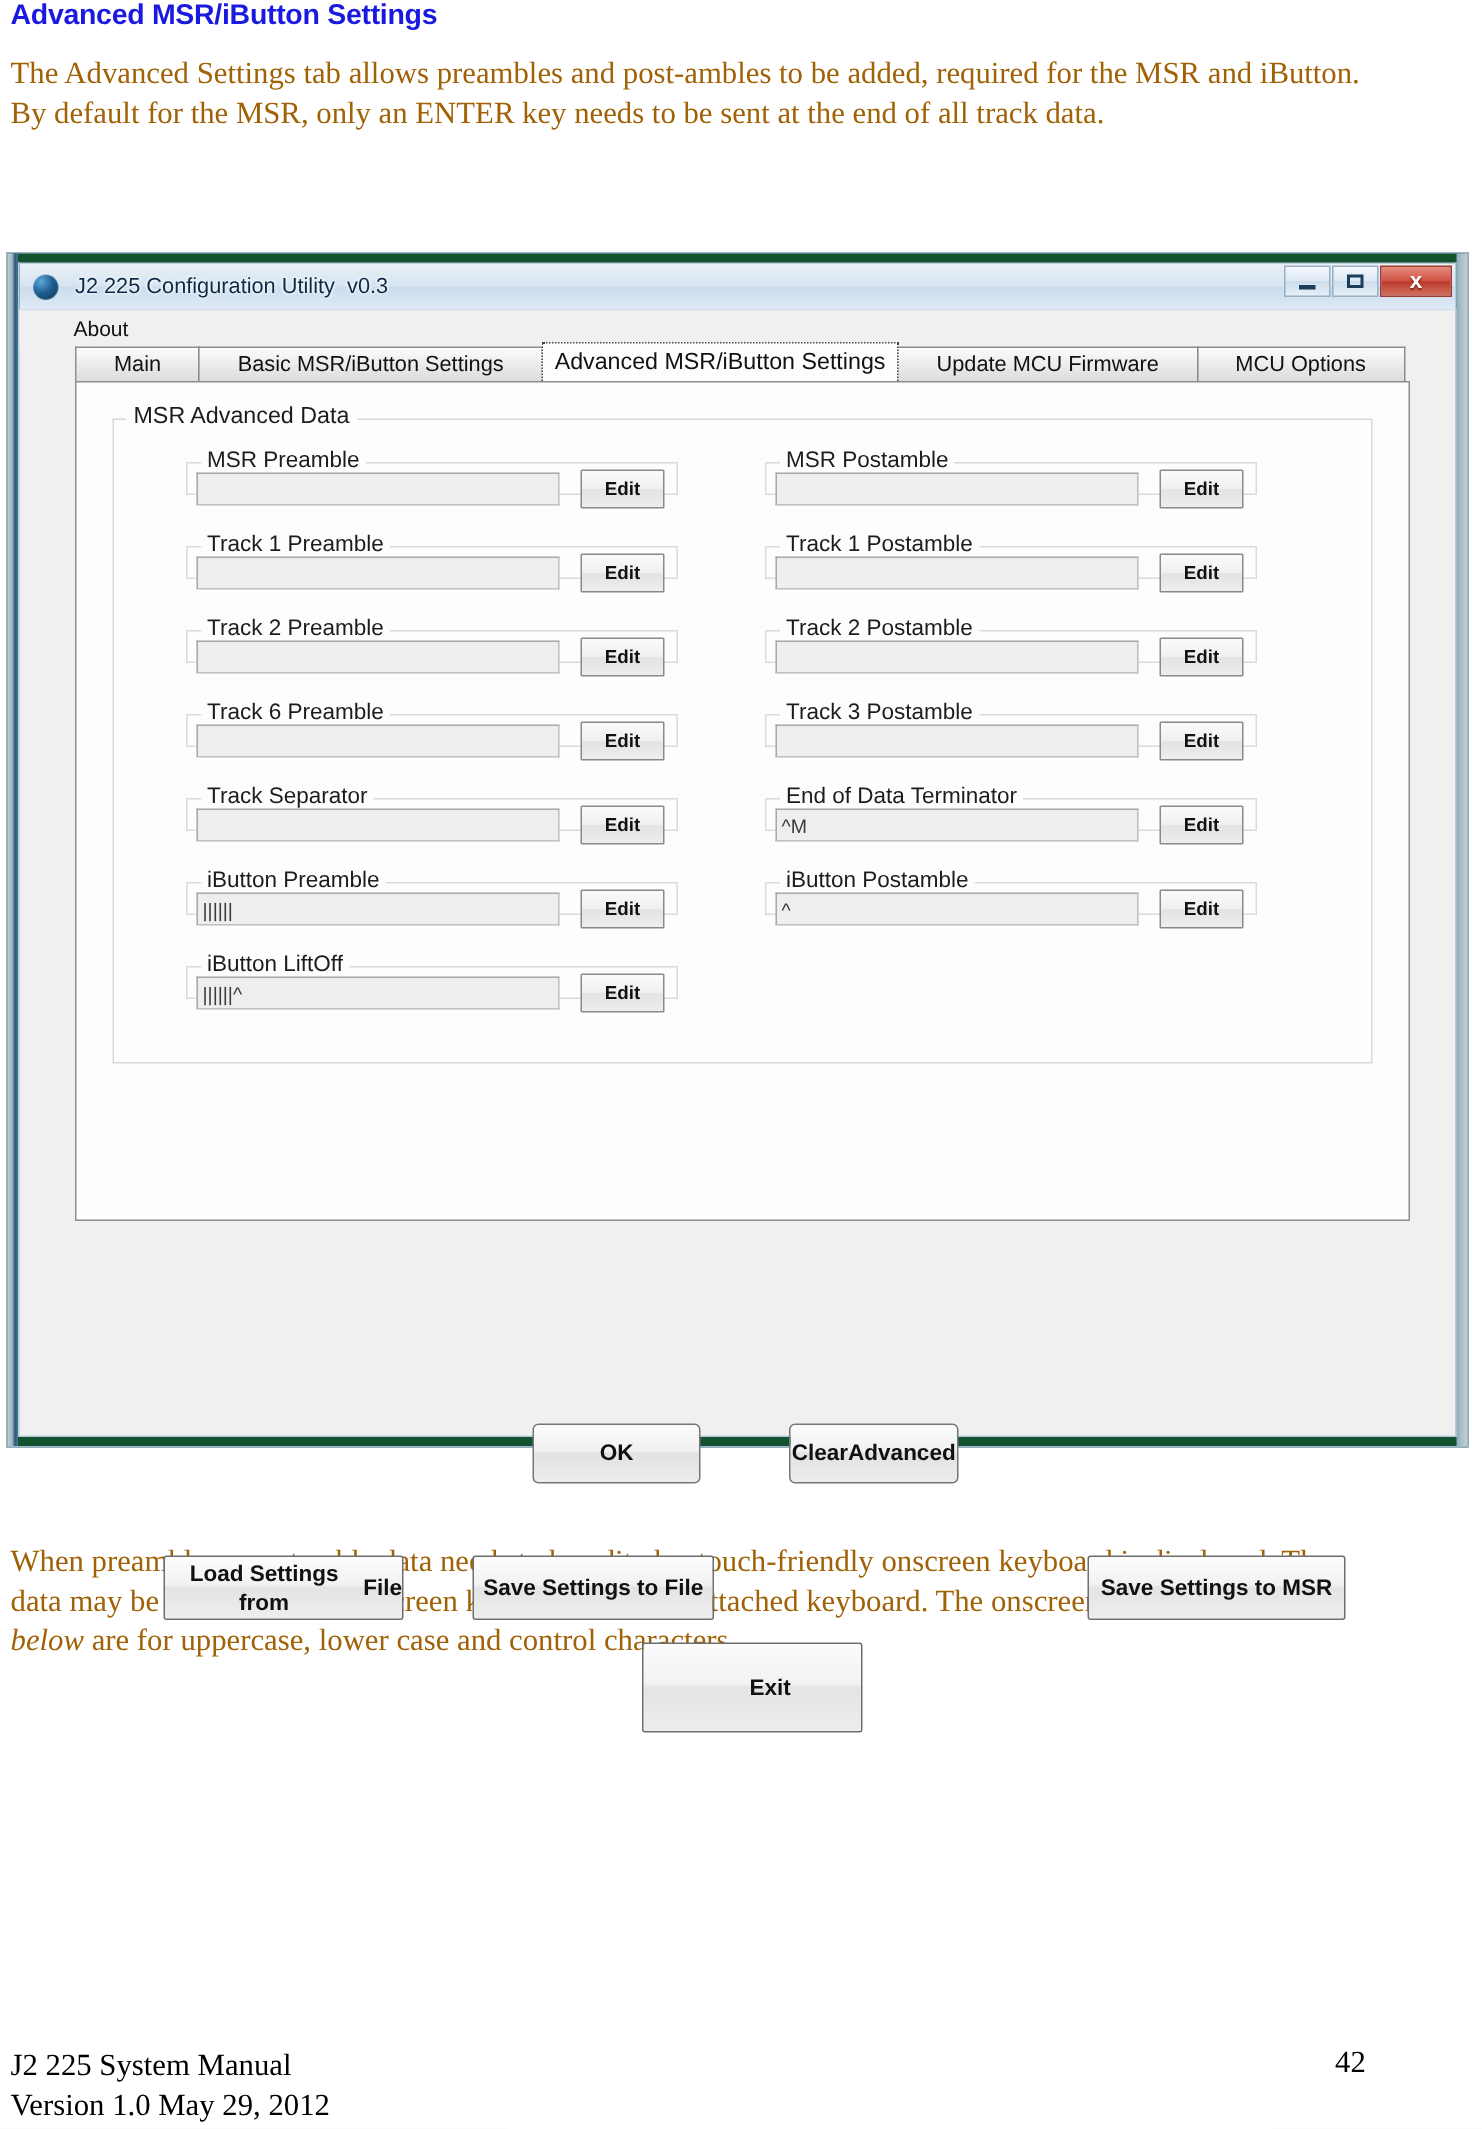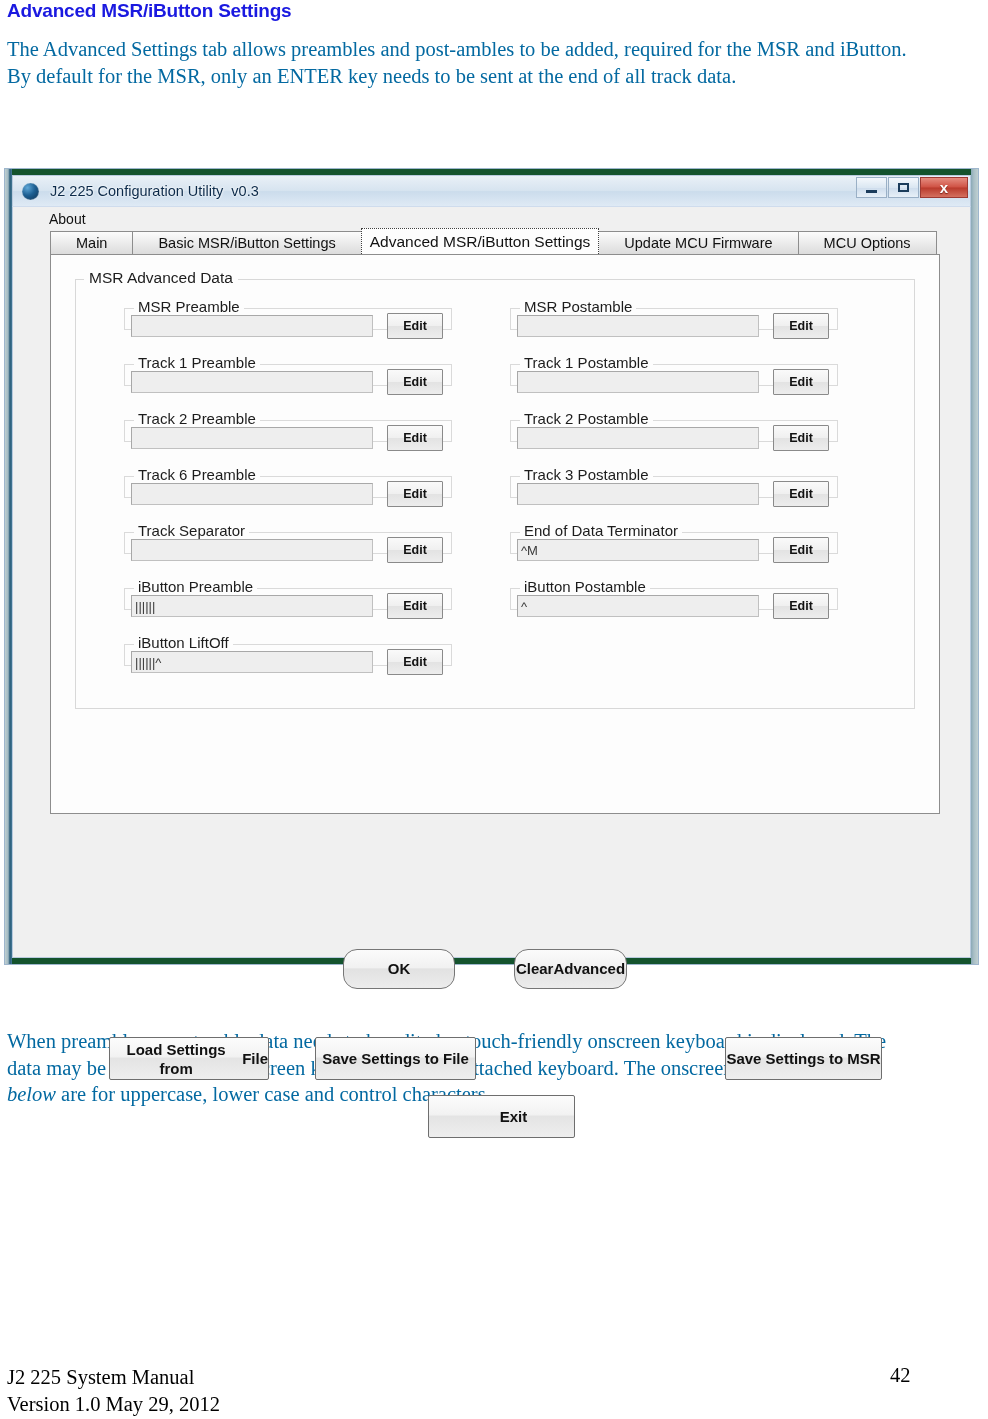--- a/index.html
+++ b/index.html
@@ -25,21 +25,21 @@
     font-weight: bold;
     font-size: 19px;
     color: #1a19e0;
     letter-spacing: -0.2px;
   }
   .doc-para {
     position: absolute;
     font-family: "Liberation Serif", serif;
     font-size: 20.5px;
     line-height: 26.5px;
-    color: #0369a1;
+    color: #a16207;
     width: 900px;
   }
   #para-intro { left: 7px; top: 36px; }
   #para-after { left: 7px; top: 1028px; }
   .ital { font-style: italic; }
 
   .footer {
     position: absolute;
     left: 7px;
     top: 1364px;
@@ -300,21 +300,22 @@
     background: linear-gradient(to bottom, #fbfbfb 0%, #f1f1f1 46%, #e2e2e2 50%, #ececec 100%);
     font-family: "Liberation Sans", sans-serif;
     font-size: 15px;
     font-weight: bold;
     color: #111;
     display: flex;
     align-items: center;
     justify-content: center;
     text-align: center;
     line-height: 18px;
-    border-radius: 14px;
+    border-radius: 4px;
+    margin-left: 12px;
   }
   #btn-ok { left: 330px; top: 742px; width: 112px; height: 40px; }
   #btn-clear-advanced { left: 501px; top: 742px; width: 113px; height: 40px; }
   .action-btn {
     position: absolute;
     box-sizing: border-box;
     border: 1px solid #6e6e6e;
     background: linear-gradient(to bottom, #fcfcfc 0%, #f2f2f2 45%, #e4e4e4 50%, #eeeeee 100%);
     font-family: "Liberation Sans", sans-serif;
     font-size: 15px;
@@ -323,22 +324,22 @@
     display: flex;
     align-items: center;
     justify-content: center;
     text-align: center;
     line-height: 19px;
     border-radius: 2px;
   }
   #btn-load-settings-from-file { left: 96px; top: 830px; width: 160px; height: 43px; }
   #btn-save-settings-to-file  { left: 302px; top: 830px; width: 161px; height: 43px; }
   #btn-retrieve-msr-settings  { left: 506px; top: 830px; width: 163px; height: 43px; }
-  #btn-save-settings-to-msr   { left: 712px; top: 830px; width: 157px; height: 43px; }
-  #btn-exit                   { left: 415px; top: 888px; width: 147px; height: 43px; padding-left: 24px; }
+  #btn-save-settings-to-msr   { left: 712px; top: 830px; width: 172px; height: 43px; }
+  #btn-exit                   { left: 415px; top: 888px; width: 147px; height: 60px; padding-left: 24px; }
 </style>
 </head>
 <body>
 
 <div class="doc-heading">Advanced MSR/iButton Settings</div>
 
 <div class="doc-para" id="para-intro">The Advanced Settings tab allows preambles and post-ambles to be added, required for the MSR and iButton. By default for the MSR, only an ENTER key needs to be sent at the end of all track data.</div>
 
 <div id="app-window">
 

